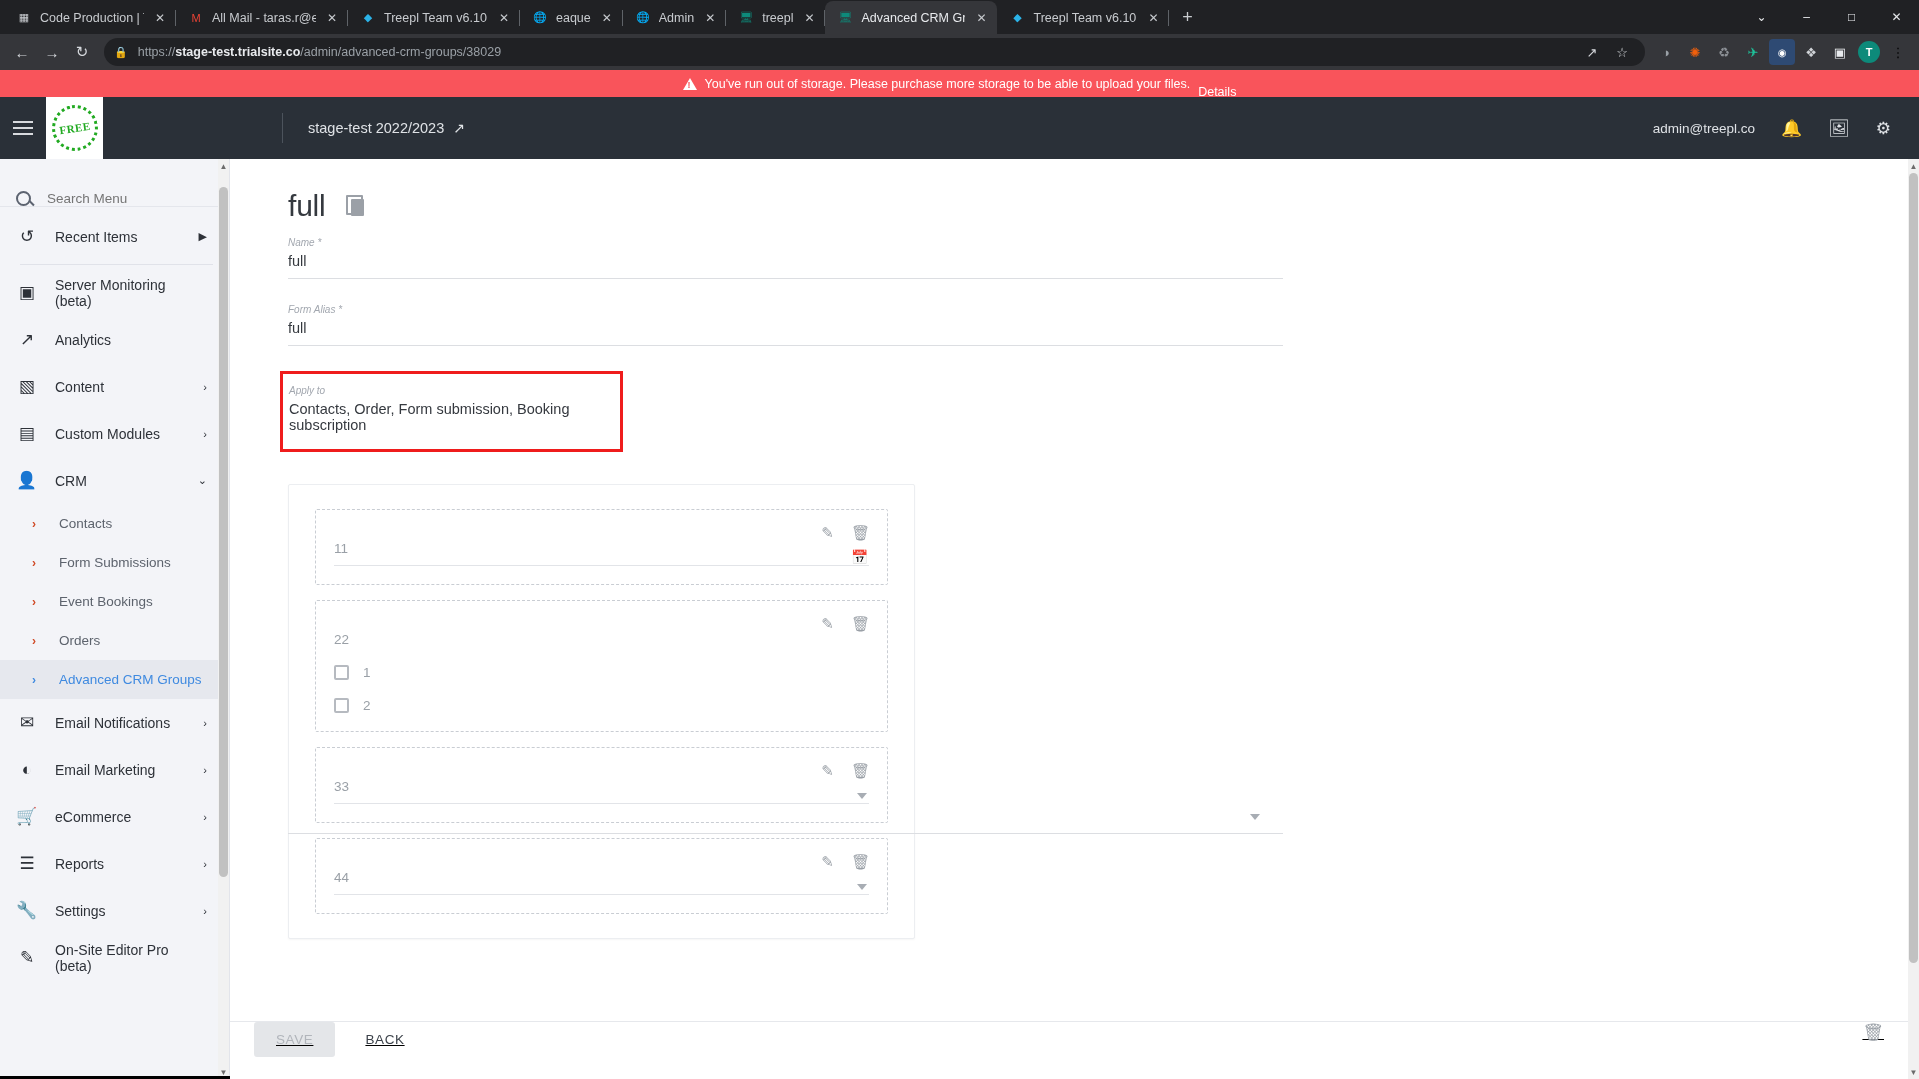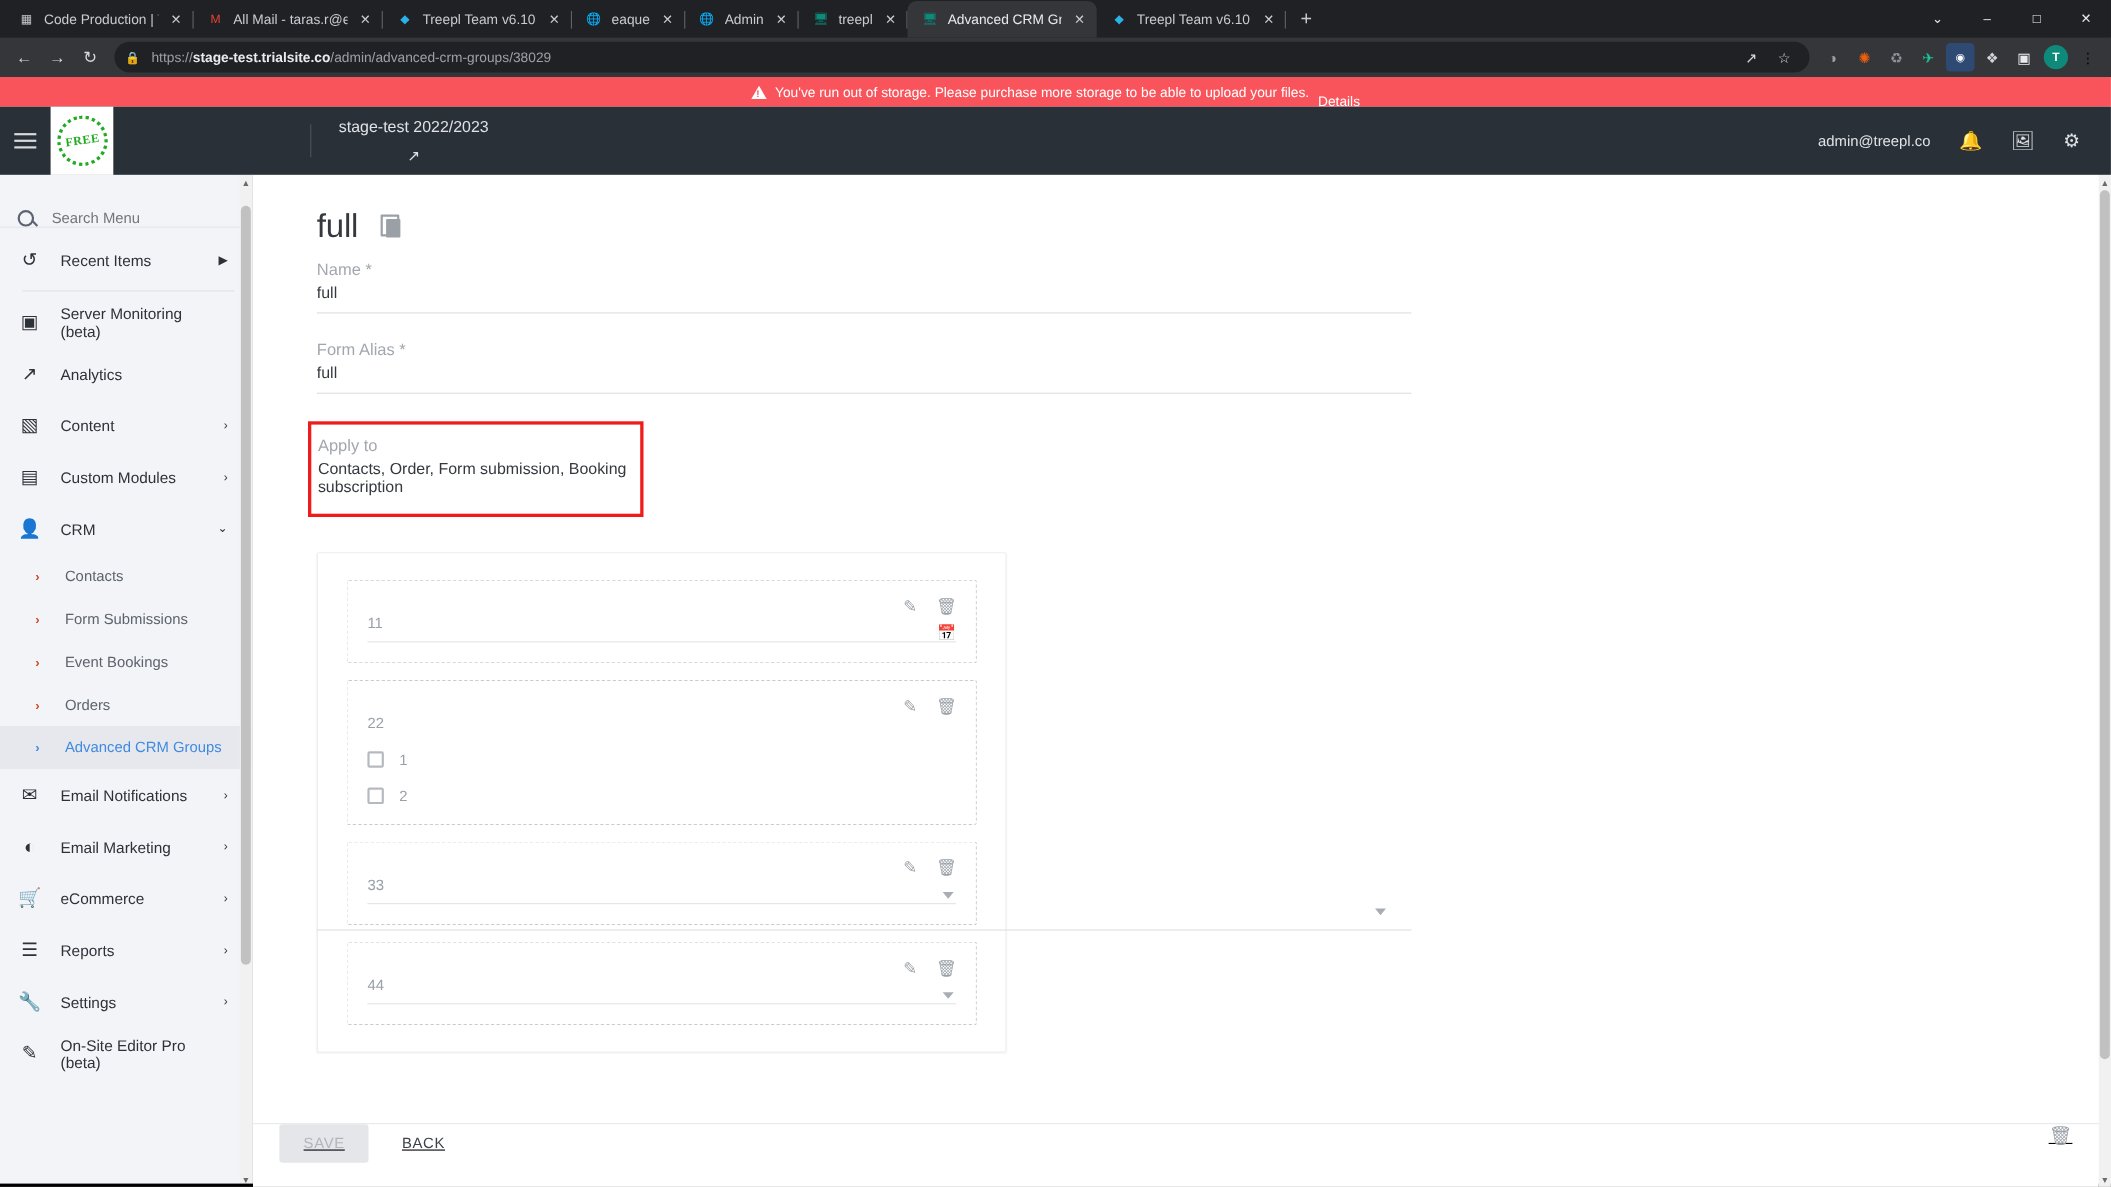--- a/index.html
+++ b/index.html
@@ -209,21 +209,20 @@
     background: #4c535c;
     margin-left: 179px;
   }
   #site-label {
     color: #dfe2e6;
     font-size: 14.5px;
     margin-left: 25px;
     display: flex;
     align-items: center;
     gap: 9px;
-    flex-direction: column;
   }
   .ext-link-icon { font-size: 14px; color: #dfe2e6; }
   #header-right {
     margin-left: auto;
     display: flex;
     align-items: center;
     gap: 26px;
     padding-right: 28px;
     color: #dfe2e6;
   }
@@ -393,35 +392,36 @@
   #breadcrumb {
     font-size: 13.5px;
     margin-bottom: 25px;
   }
   #breadcrumb a { color: #3f8ae0; text-decoration: none; }
   #breadcrumb .sep { color: #b5bac1; margin: 0 3px; }
   #breadcrumb .cur { color: #9aa0a8; }
 
   .field-block { margin-bottom: 25px; position: relative; width: 995px; }
   .field-label {
-    font-size: 15px;
+    font-size: 10px;
     color: #a2a7af;
     margin-bottom: 5px;
+    font-style: italic;
   }
   .field-value {
     font-size: 14.5px;
     color: #35393f;
     padding-bottom: 9px;
     border-bottom: 1px solid #dcdee2;
   }
   #apply-to-block {
     border: 3px solid #ef1c1c;
     padding: 11px 6px 7px 6px;
     margin-left: -8px;
-    width: 305px;
+    width: 343px;
     margin-bottom: 0;
   }
   #apply-to-underline {
     position: absolute;
     left: 0; top: 462px;
     width: 995px; height: 1px;
     background: #dcdee2;
   }
   #apply-to-caret {
     position: absolute;

